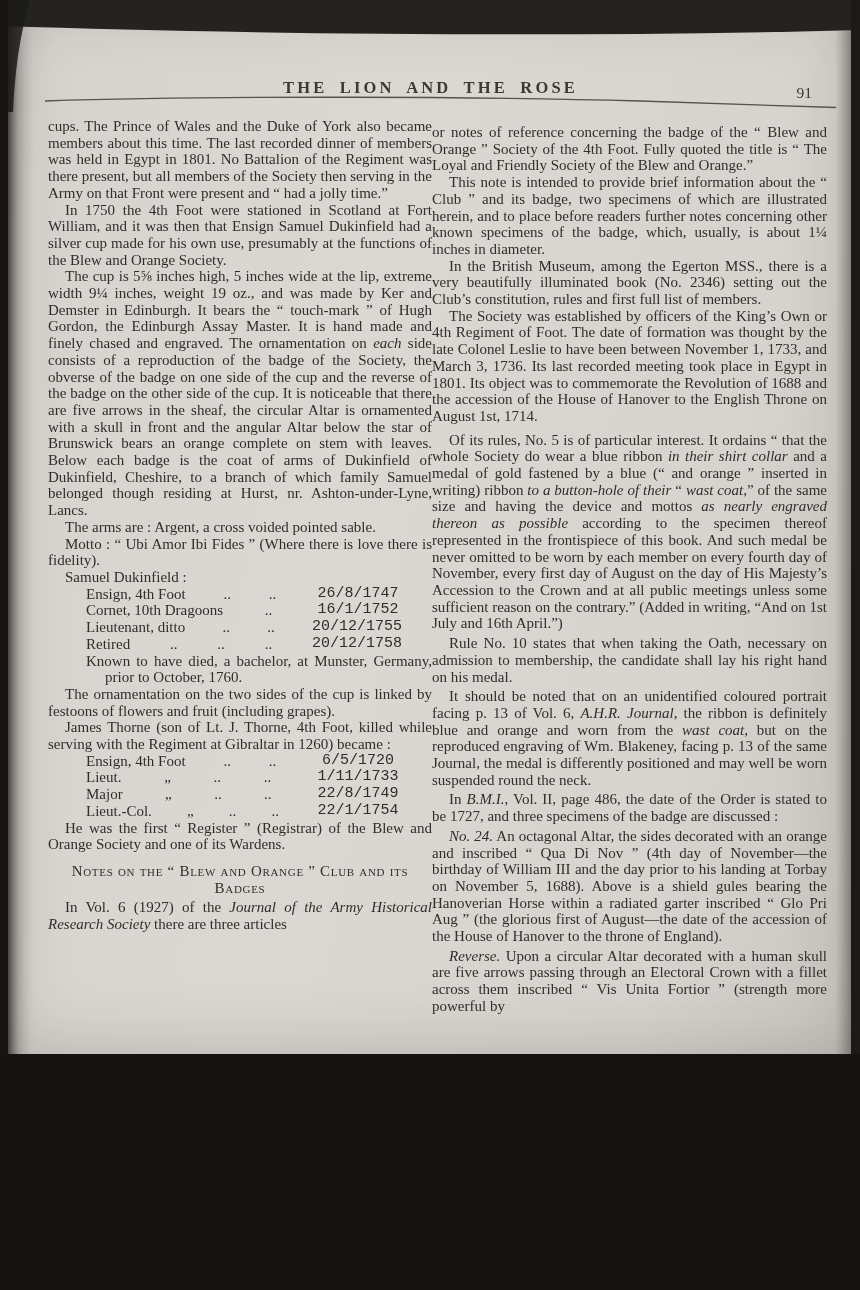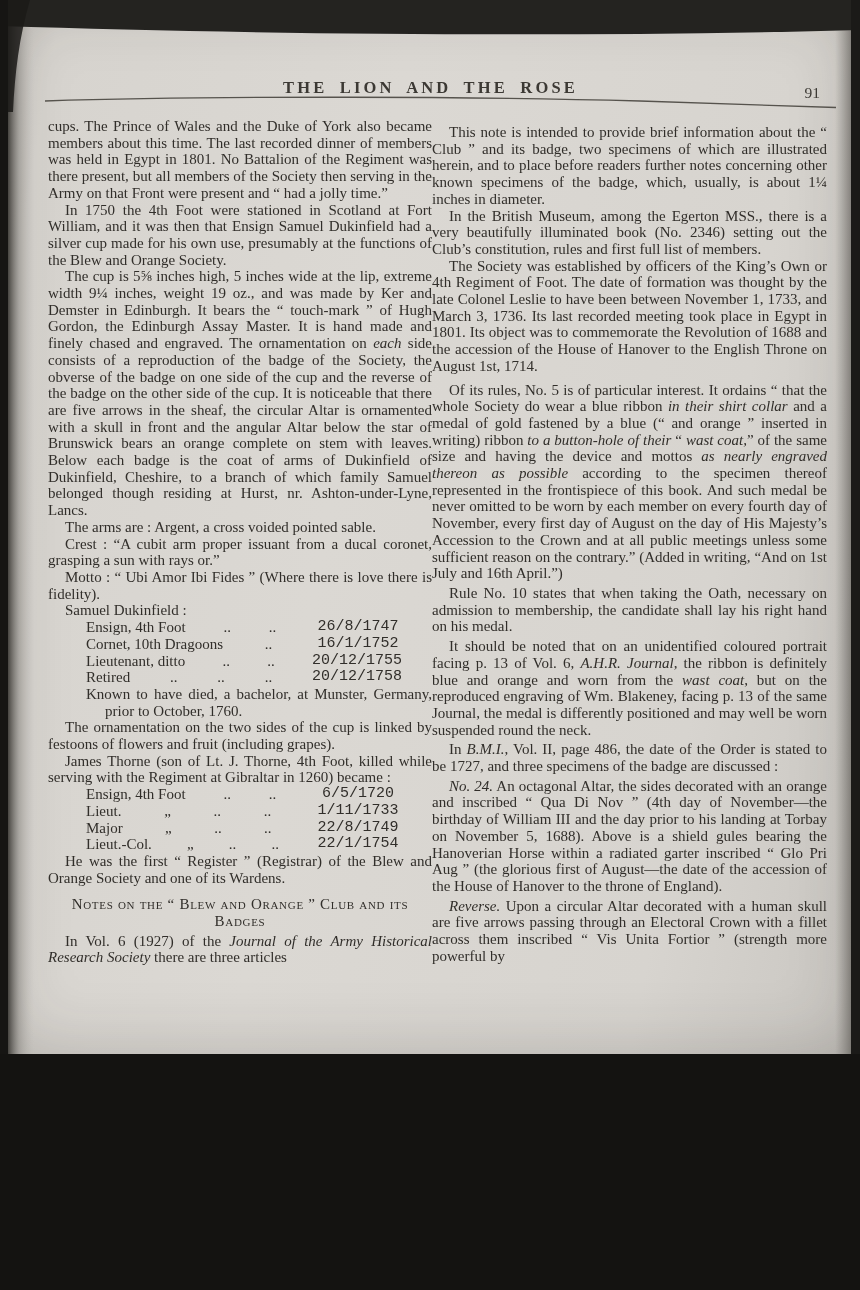--- a/index.html
+++ b/index.html
@@ -4,21 +4,21 @@
 <style>
   html,body{margin:0;padding:0;background:#141311;}
   .scan{position:relative;width:860px;height:1054px;overflow:hidden;
         font-family:"Liberation Serif","DejaVu Serif",serif;color:#312e2a;}
   .paper{position:absolute;inset:0;
         background:linear-gradient(100deg,#c7c4bf 0%,#d7d4cf 6%,#dbd8d3 40%,#d7d4cf 78%,#cac7c2 98%);
         box-shadow:inset 0 0 70px rgba(40,38,34,.22);}
   .edges{position:absolute;inset:0;pointer-events:none;z-index:6;}
   .header-title{position:absolute;top:78px;left:10px;width:841px;text-align:center;
         font-size:16.5px;font-weight:700;letter-spacing:3.2px;word-spacing:5px;color:#3c3934;z-index:3;}
-  .header-pagenum{position:absolute;top:84px;right:40px;font-size:15.5px;color:#3c3934;z-index:3;}
+  .header-pagenum{position:absolute;top:84px;right:48px;font-size:15.5px;color:#3c3934;z-index:3;}
   .cols{position:absolute;top:118px;left:48px;width:790px;display:flex;z-index:3;
         font-size:15px;line-height:16.7px;}
   .col-left{width:384px;}
   .col-right{width:395px;margin-top:6px;}
   p{margin:0;text-align:justify;}
   p.indent{text-indent:17px;}
   p.heading{text-align:center;text-indent:0;font-variant:small-caps;letter-spacing:.7px;
         margin-top:10px;margin-bottom:3px;}
   p.hang{padding-left:57px;text-indent:-19px;}
   .sp1{margin-top:7px;}
@@ -37,21 +37,20 @@
 
   <div class="header-title">THE LION AND THE ROSE</div>
   <div class="header-pagenum">91</div>
 
   <div class="cols">
     <div class="col-left" id="col-left">
         <p class="body"><span>cups.  The Prince of Wales and the Duke of York also became members about this time.  The last recorded dinner of members was held in Egypt in 1801.  No Battalion of the Regiment was there present, but all members of the Society then serving in the Army on that Front were present and “ had a jolly time.”</span></p>
         <p class="body indent"><span>In 1750 the 4th Foot were stationed in Scotland at Fort William, and it was then that Ensign Samuel Dukinfield had a silver cup made for his own use, presumably at the functions of the Blew and Orange Society.</span></p>
         <p class="body indent"><span>The cup is 5⅝ inches high, 5 inches wide at the lip, extreme width 9¼ inches, weight 19 oz., and was made by Ker and Demster in Edinburgh.  It bears the “ touch-mark ” of Hugh Gordon, the Edinburgh Assay Master.  It is hand made and finely chased and engraved.  The ornamentation on </span><span class="it">each</span><span> side consists of a reproduction of the badge of the Society, the obverse of the badge on one side of the cup and the reverse of the badge on the other side of the cup.  It is noticeable that there are five arrows in the sheaf, the circular Altar is ornamented with a skull in front and the angular Altar below the star of Brunswick bears an orange complete on stem with leaves.  Below each badge is the coat of arms of Dukinfield of Dukinfield, Cheshire, to a branch of which family Samuel belonged though residing at Hurst, nr. Ashton-under-Lyne, Lancs.</span></p>
         <p class="body indent"><span>The arms are :  Argent, a cross voided pointed sable.</span></p>
-        <p class="body indent"><span>Crest : “A cubit arm proper issuant from a ducal coronet, grasping a sun with rays or.”</span></p>
         <p class="body indent"><span>Motto : “ Ubi Amor Ibi Fides ” (Where there is love there is fidelity).</span></p>
         <p class="body indent"><span>Samuel Dukinfield :</span></p>
         <div>
           <div class="trow">
             <span class="tc-first">Ensign, 4th Foot</span>
             <span class="tc-mid">
               <span>..</span>
               <span>..</span>
             </span>
             <span class="tc-last">26/8/1747</span>
@@ -119,20 +118,21 @@
               <span>..</span>
             </span>
             <span class="tc-last">22/1/1754</span>
           </div>
         </div>
         <p class="body indent"><span>He was the first “ Register ” (Registrar) of the Blew and Orange Society and one of its Wardens.</span></p>
         <p class="heading"><span>Notes on the “ Blew and Orange ” Club and its Badges</span></p>
         <p class="body indent"><span>In Vol. 6 (1927) of the </span><span class="it">Journal of the Army Historical Research Society</span><span> there are three articles</span></p>
       </div>
     <div class="col-right" id="col-right">
+        <p class="body"><span>or notes of reference concerning the badge of the “ Blew and Orange ” Society of the 4th Foot. Fully quoted the title is “ The Loyal and Friendly Society of the Blew and Orange.”</span></p>
         <p class="body indent"><span>This note is intended to provide brief information about the “ Club ” and its badge, two specimens of which are illustrated herein, and to place before readers further notes concerning other known specimens of the badge, which, usually, is about 1¼ inches in diameter.</span></p>
         <p class="body indent"><span>In the British Museum, among the Egerton MSS., there is a very beautifully illuminated book (No. 2346) setting out the Club’s constitution, rules and first full list of members.</span></p>
         <p class="body indent"><span>The Society was established by officers of the King’s Own or 4th Regiment of Foot.  The date of formation was thought by the late Colonel Leslie to have been between November 1, 1733, and March 3, 1736.  Its last recorded meeting took place in Egypt in 1801.  Its object was to commemorate the Revolution of 1688 and the accession of the House of Hanover to the English Throne on August 1st, 1714.</span></p>
         <p class="body indent sp1"><span>Of its rules, No. 5 is of particular interest.  It ordains “ that the whole Society do wear a blue ribbon </span><span class="it">in their shirt collar</span><span> and a medal of gold fastened by a blue (“ and orange ” inserted in writing) ribbon </span><span class="it">to a button-hole of their</span><span> “ </span><span class="it">wast coat,</span><span>” of the same size and having the device and mottos </span><span class="it">as nearly engraved thereon as possible</span><span> according to the specimen thereof represented in the frontispiece of this book.  And such medal be never omitted to be worn by each member on every fourth day of November, every first day of August on the day of His Majesty’s Accession to the Crown and at all public meetings unless some sufficient reason on the contrary.”  (Added in writing, “And on 1st July and 16th April.”)</span></p>
         <p class="body indent sp2"><span>Rule No. 10 states that when taking the Oath, necessary on admission to membership, the candidate shall lay his right hand on his medal.</span></p>
         <p class="body indent sp2"><span>It should be noted that on an unidentified coloured portrait facing p. 13 of Vol. 6, </span><span class="it">A.H.R. Journal</span><span>, the ribbon is definitely blue and orange and worn from the </span><span class="it">wast coat</span><span>, but on the reproduced engraving of Wm. Blakeney, facing p. 13 of the same Journal, the medal is differently positioned and may well be worn suspended round the neck.</span></p>
         <p class="body indent sp2"><span>In </span><span class="it">B.M.I.</span><span>, Vol. II, page 486, the date of the Order is stated to be 1727, and three specimens of the badge are discussed :</span></p>
         <p class="body indent sp2"><span class="it">No. 24.</span><span> An octagonal Altar, the sides decorated with an orange and inscribed “ Qua Di Nov ” (4th day of November—the birthday of William III and the day prior to his landing at Torbay on November 5, 1688).  Above is a shield gules bearing the Hanoverian Horse within a radiated garter inscribed “ Glo Pri Aug ” (the glorious first of August—the date of the accession of the House of Hanover to the throne of England).</span></p>
         <p class="body indent sp2"><span class="it">Reverse.</span><span> Upon a circular Altar decorated with a human skull are five arrows passing through an Electoral Crown with a fillet across them inscribed “ Vis Unita Fortior ” (strength more powerful by</span></p>
       </div>

